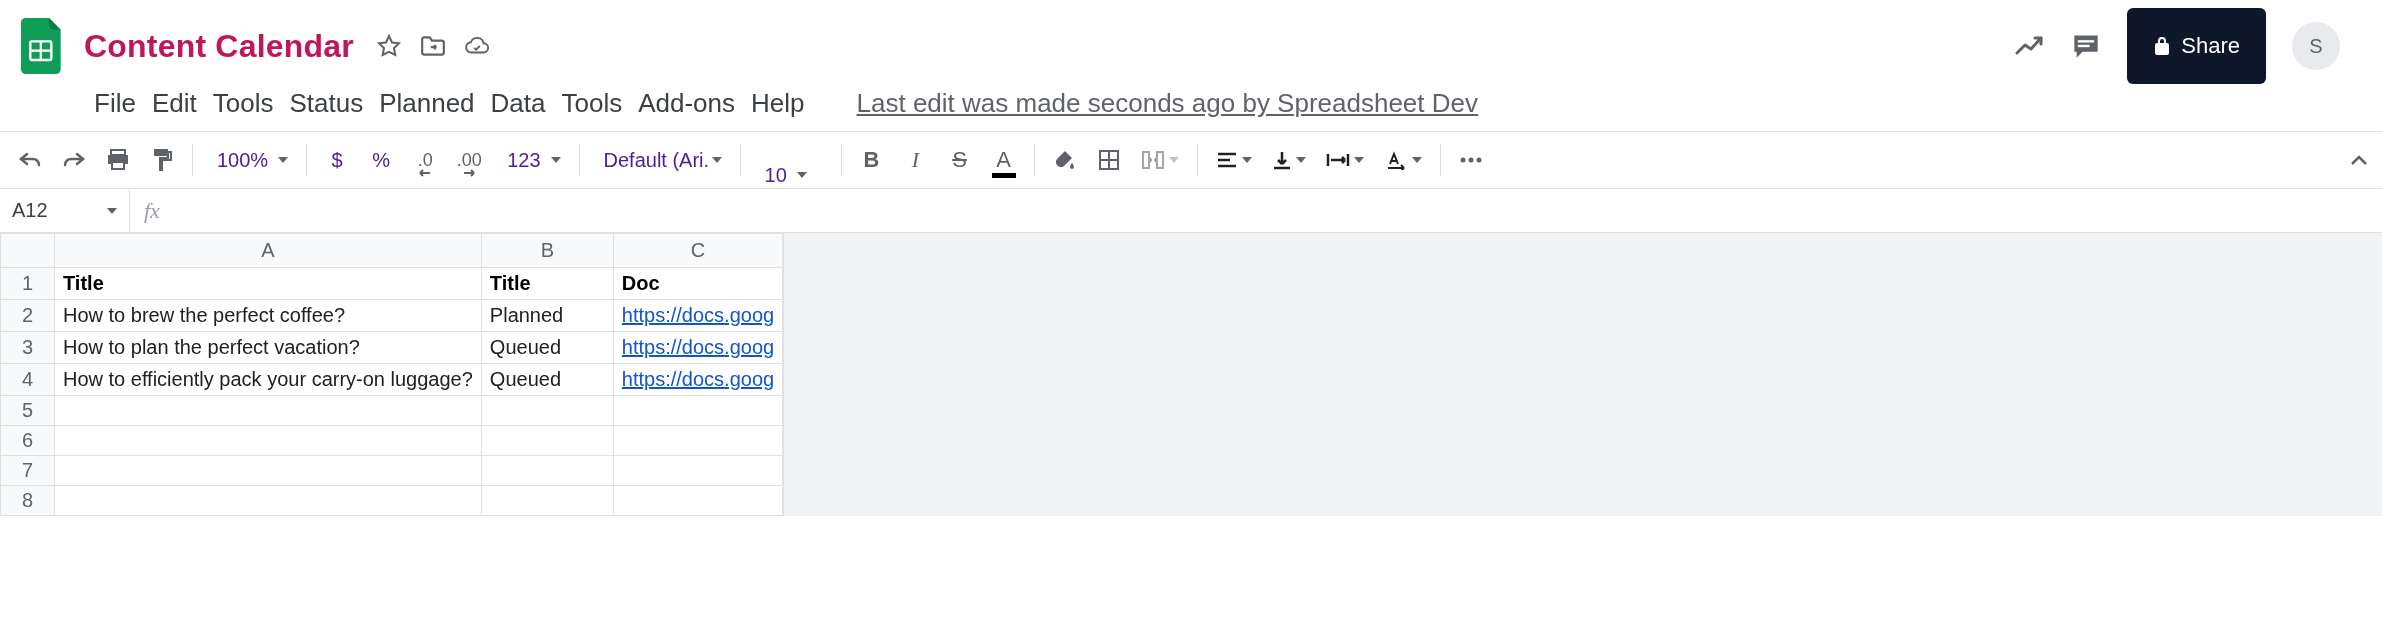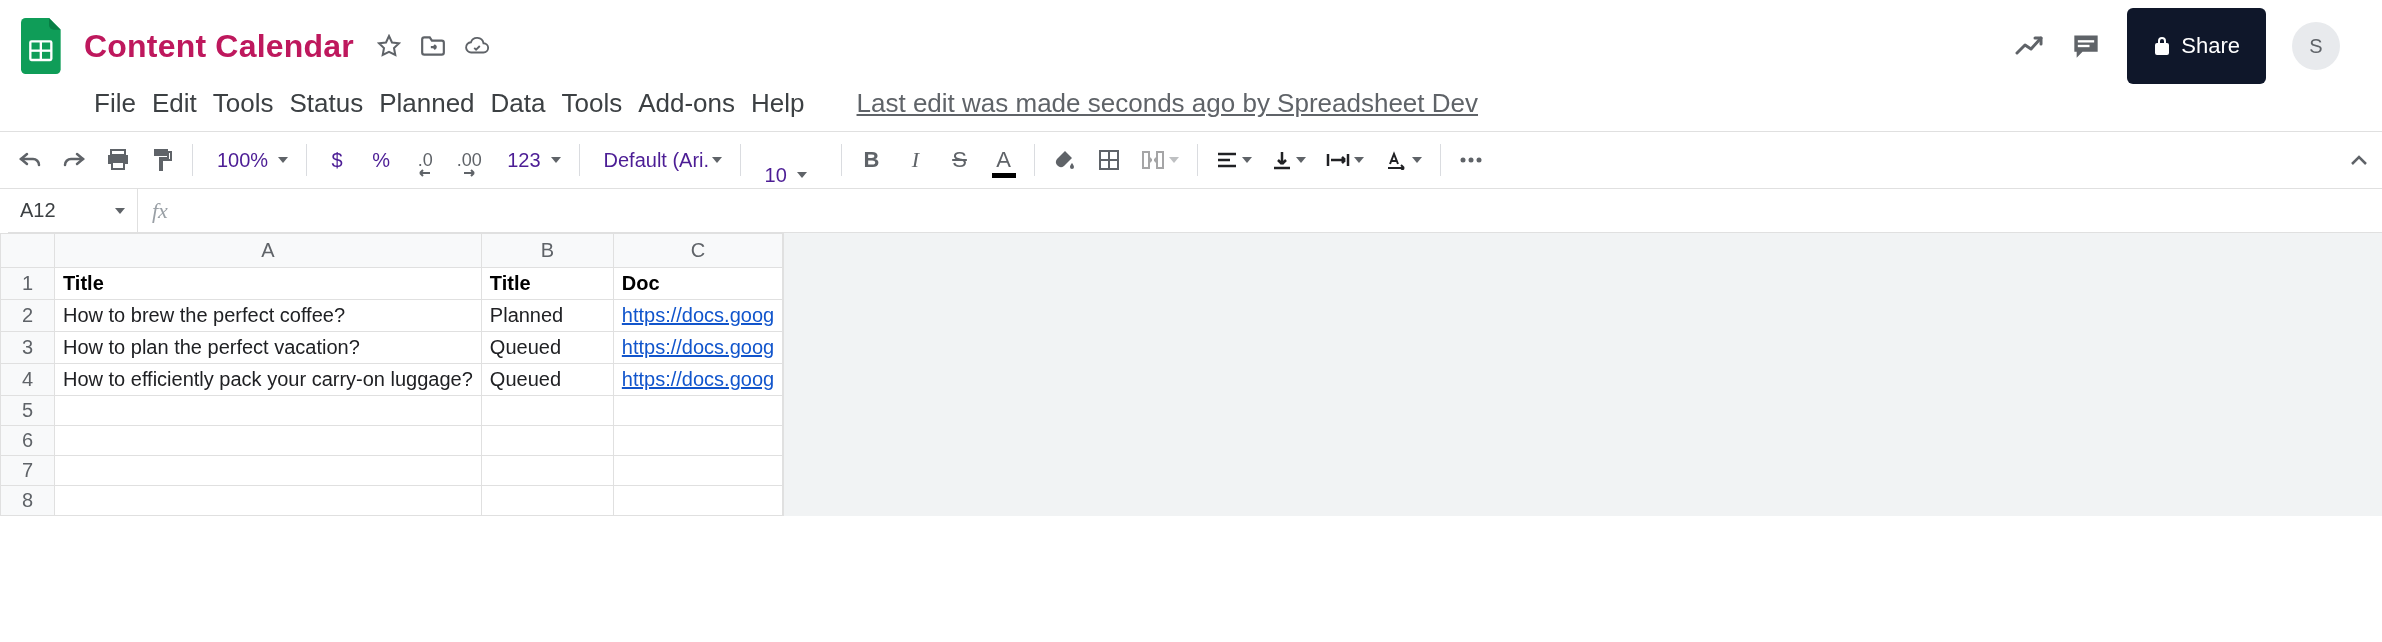--- a/index.html
+++ b/index.html
@@ -27,21 +27,21 @@
 .toolbar .tb { min-width:40px; height:40px; display:flex; align-items:center; justify-content:center; color:#5f6368; cursor:pointer; font-size:20px; position:relative; }
 .toolbar .sep { width:1px; height:32px; background:#dadce0; margin:0 6px; }
 .toolbar .lbl { font-size:20px; color:#4c1d95; padding:0 6px; }
 .toolbar .drop { display:flex; align-items:center; gap:4px; cursor:pointer; padding:0 8px; }
 .caret { width:0; height:0; border-left:5px solid transparent; border-right:5px solid transparent; border-top:6px solid #5f6368; }
 .text-color-box { position:relative; }
 .text-color-underline { position:absolute; bottom:2px; left:8px; right:8px; height:5px; background:#000; }
 .merge-disabled { opacity:0.4; }
 
 
-.fx-row { display:flex; align-items:center; border-bottom:1px solid #e0e0e0; height:44px;margin-left:8px; }
+.fx-row { display:flex; align-items:center; border-bottom:1px solid #e0e0e0; height:44px; }
 .name-box { width:130px; padding:0 12px; font-size:20px; color:#3c4043; display:flex; align-items:center; justify-content:space-between; border-right:1px solid #e0e0e0; height:100%; }
 .fx-label { font-family: 'Times New Roman', serif; font-style:italic; font-size:22px; color:#9aa0a6; padding:0 14px; }
 .fx-input { flex:1; border:none; outline:none; font-size:20px; height:100%; }
 
 
 .grid-wrap { display:flex; }
 .grid { border-collapse:collapse; table-layout:fixed; }
 .grid th, .grid td { border:1px solid #e0e0e0; font-size:20px; font-weight:400; }
 .col-header th { background:#f8f9fa; color:#5f6368; text-align:center; height:34px; }
 .row-header { background:#f8f9fa; color:#5f6368; text-align:center; width:54px; }

